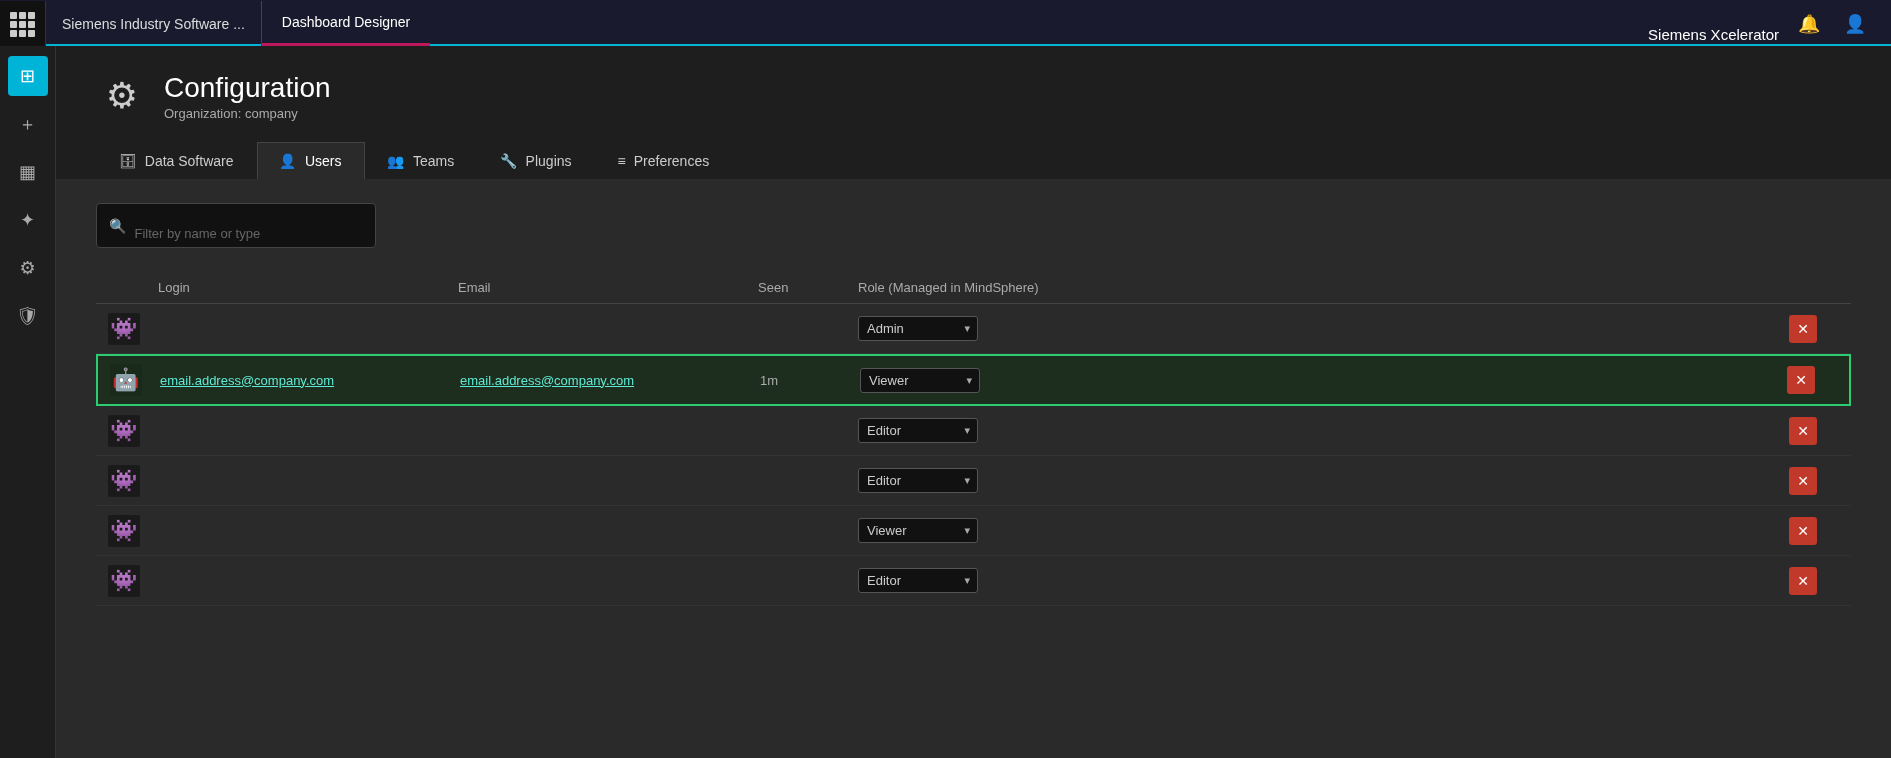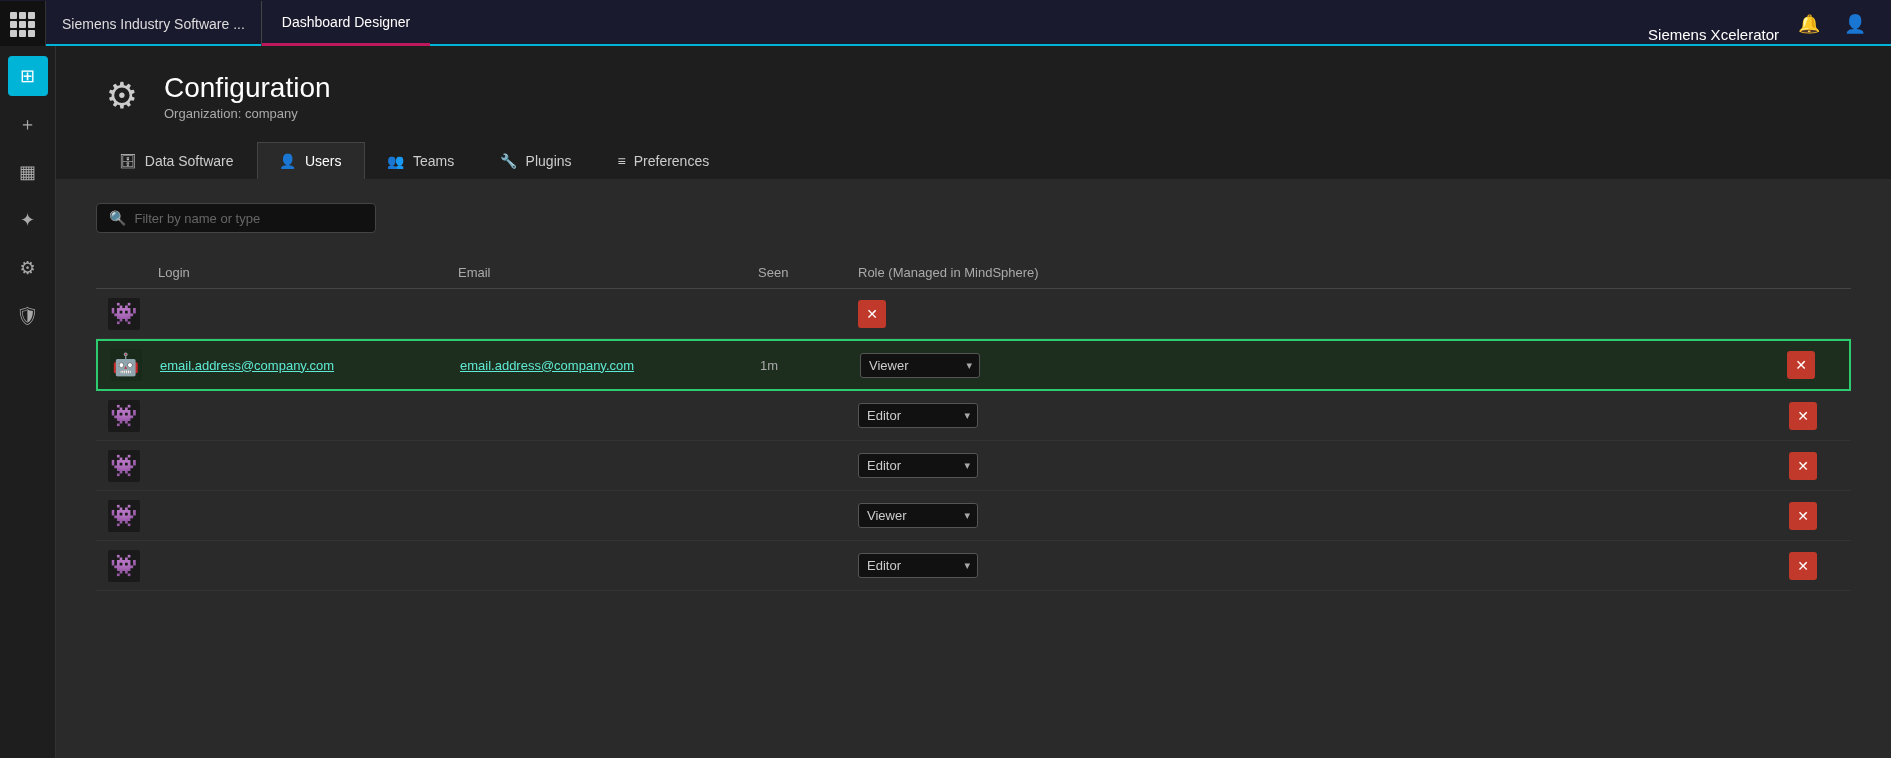--- a/index.html
+++ b/index.html
@@ -210,20 +210,21 @@
       width: 280px;
       gap: 8px;
     }
     .search-input-wrap input {
       background: transparent;
       border: none;
       outline: none;
       color: #aaa;
       font-size: 13px;
       width: 100%;
+      margin-top: 16px;
     }
     .search-input-wrap input::placeholder {
       color: #666;
     }
 
     
     .users-table {
       width: 100%;
     }
     .table-header {
@@ -415,20 +416,29 @@
         </div>
 
         <div class="table-row">
           <div class="avatar" style="background:#1a1a1a;">
             <span style="font-size:22px;">👾</span>
           </div>
           <div class="user-email"></div>
           <div class="user-email"></div>
           <div class="user-seen"></div>
           <div>
+            <div class="select-wrapper">
+              <select class="role-select">
+                <option>Admin</option>
+                <option>Editor</option>
+                <option>Viewer</option>
+              </select>
+            </div>
+          </div>
+          <div>
             <button class="delete-btn">✕</button>
           </div>
         </div>
 
         <div class="table-row highlighted">
           <div class="avatar" style="background:#1a2a1a;">
             <span style="font-size:22px;">🤖</span>
           </div>
           <div class="user-email">email.address@company.com</div>
           <div class="user-email">email.address@company.com</div>

